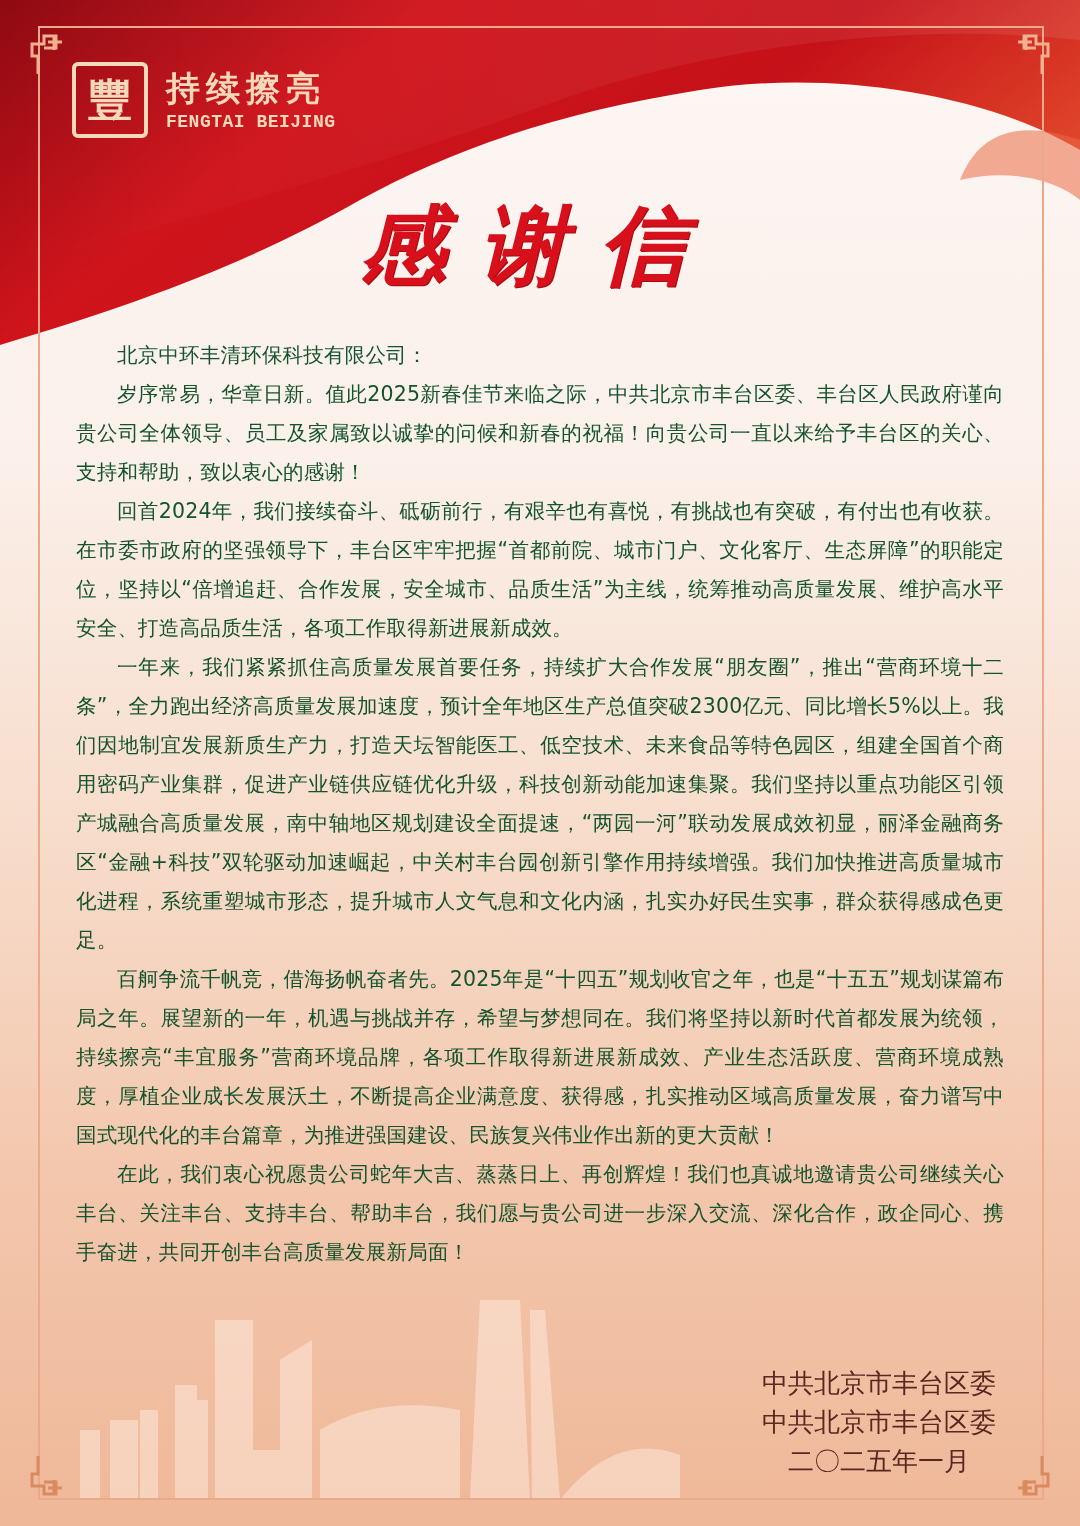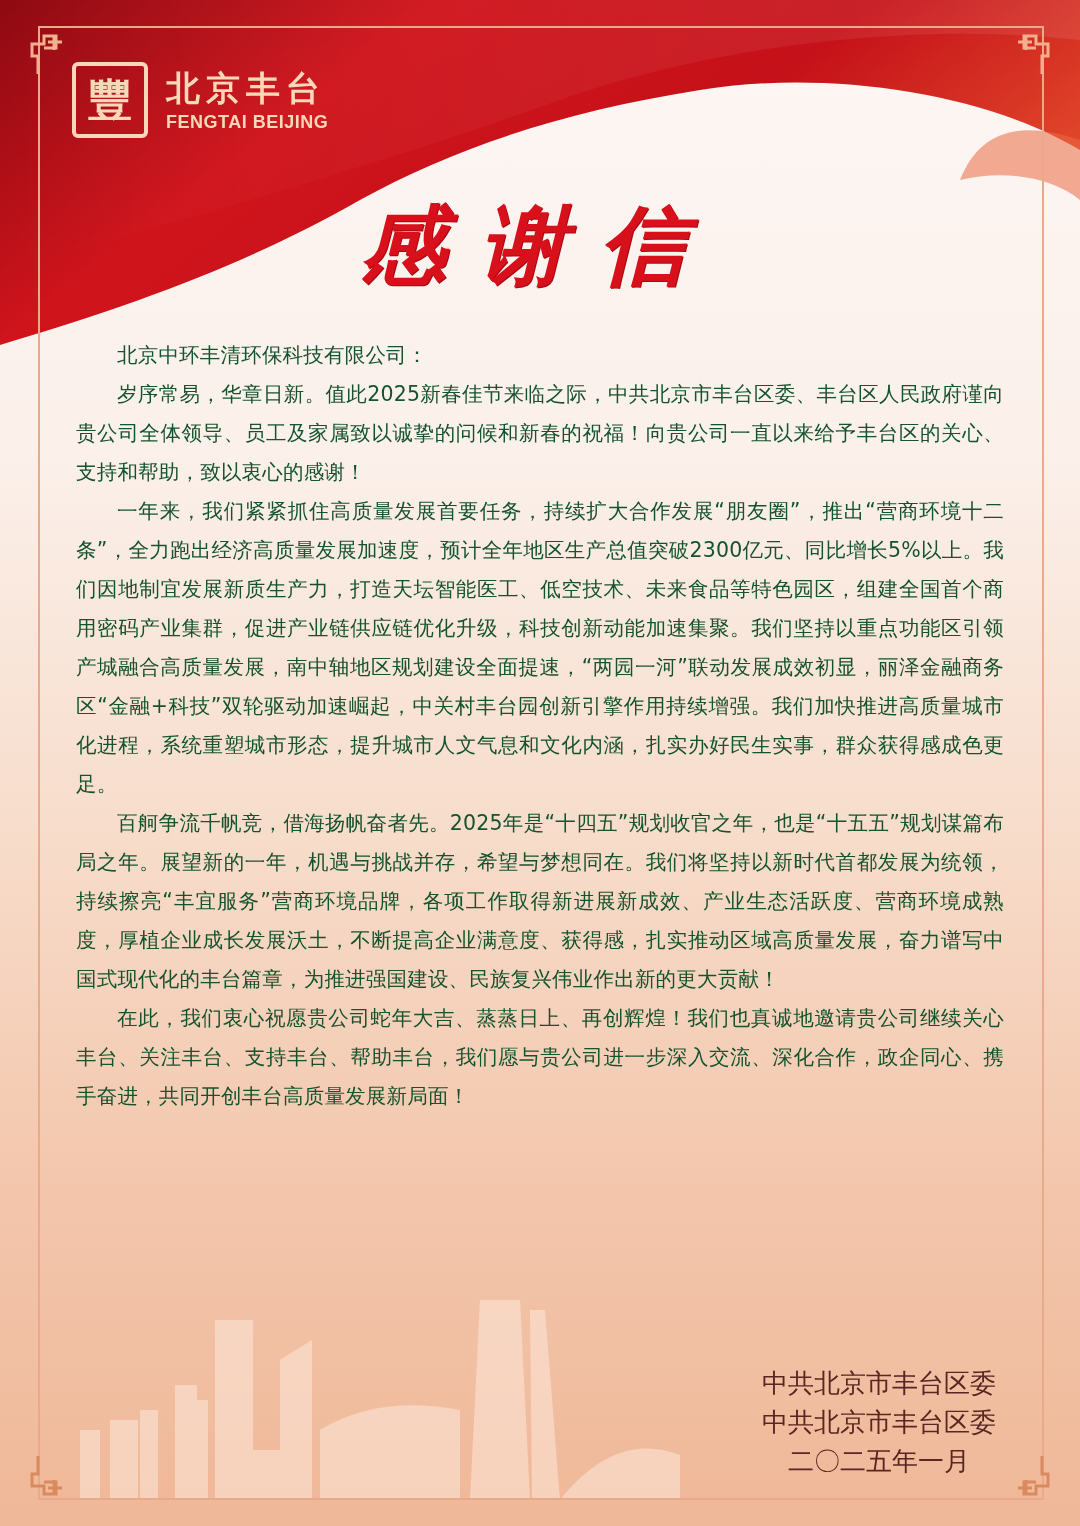--- a/index.html
+++ b/index.html
@@ -24,21 +24,21 @@
 
   .logo { position: absolute; left: 72px; top: 62px; display: flex; align-items: center; z-index: 5; }
   .logo-seal {
     width: 76px; height: 76px; border: 4px solid #f7d9b9; border-radius: 6px;
     display: flex; align-items: center; justify-content: center;
     color: #f7d9b9; font-size: 44px; font-weight: bold; box-sizing: border-box;
     font-family: "DejaVu Serif", serif; line-height: 1;
   }
   .logo-text { margin-left: 18px; color: #f7d9b9; }
   .logo-cn { font-size: 34px; font-weight: bold; letter-spacing: 6px; line-height: 40px; }
-  .logo-en { font-size: 18px; font-weight: bold; letter-spacing: 0.5px; margin-top: 4px; font-family: Liberation Sans, sans-serif; }
+  .logo-en { font-size: 18px; font-weight: bold; letter-spacing: 0.5px; margin-top: 4px; font-family: Liberation Mono, monospace; }
 
   .title {
     position: absolute; left: 0; width: 1080px; top: 188px; text-align: center; z-index: 5;
     color: #d8101b; font-size: 86px; font-weight: bold; letter-spacing: 34px;
     font-family: Liberation Sans, sans-serif; font-style: italic;
     text-shadow: 1px 1px 0 #a80a12;
   }
 
   .skyline { position: absolute; left: 40px; bottom: 26px; width: 1000px; height: 200px; z-index: 2; opacity: 0.55; }
 
@@ -123,30 +123,31 @@
       <g fill="none" stroke="#d98a5e" stroke-width="3">
         <path d="M12,44 V26 H6 V14 H18 V6 H30 V18 H18"></path>
         <path d="M22,12 H36 M28,6 V20"></path>
       </g>
     </svg>
 </div>
 
 <div class="logo">
   <div class="logo-seal">豐</div>
   <div class="logo-text">
-    <div class="logo-cn">北京丰台</div>
+    <div class="logo-cn">持续擦亮</div>
     <div class="logo-en">FENGTAI BEIJING</div>
   </div>
 </div>
 
 <div class="title">感谢信</div>
 
 <div class="content">
   <p class="salutation">北京中环丰清环保科技有限公司：</p>
   <p>岁序常易，华章日新。值此2025新春佳节来临之际，中共北京市丰台区委、丰台区人民政府谨向贵公司全体领导、员工及家属致以诚挚的问候和新春的祝福！向贵公司一直以来给予丰台区的关心、支持和帮助，致以衷心的感谢！</p>
+  <p>回首2024年，我们接续奋斗、砥砺前行，有艰辛也有喜悦，有挑战也有突破，有付出也有收获。在市委市政府的坚强领导下，丰台区牢牢把握“首都前院、城市门户、文化客厅、生态屏障”的职能定位，坚持以“倍增追赶、合作发展，安全城市、品质生活”为主线，统筹推动高质量发展、维护高水平安全、打造高品质生活，各项工作取得新进展新成效。</p>
   <p>一年来，我们紧紧抓住高质量发展首要任务，持续扩大合作发展“朋友圈”，推出“营商环境十二条”，全力跑出经济高质量发展加速度，预计全年地区生产总值突破2300亿元、同比增长5%以上。我们因地制宜发展新质生产力，打造天坛智能医工、低空技术、未来食品等特色园区，组建全国首个商用密码产业集群，促进产业链供应链优化升级，科技创新动能加速集聚。我们坚持以重点功能区引领产城融合高质量发展，南中轴地区规划建设全面提速，“两园一河”联动发展成效初显，丽泽金融商务区“金融+科技”双轮驱动加速崛起，中关村丰台园创新引擎作用持续增强。我们加快推进高质量城市化进程，系统重塑城市形态，提升城市人文气息和文化内涵，扎实办好民生实事，群众获得感成色更足。</p>
   <p>百舸争流千帆竞，借海扬帆奋者先。2025年是“十四五”规划收官之年，也是“十五五”规划谋篇布局之年。展望新的一年，机遇与挑战并存，希望与梦想同在。我们将坚持以新时代首都发展为统领，持续擦亮“丰宜服务”营商环境品牌，各项工作取得新进展新成效、产业生态活跃度、营商环境成熟度，厚植企业成长发展沃土，不断提高企业满意度、获得感，扎实推动区域高质量发展，奋力谱写中国式现代化的丰台篇章，为推进强国建设、民族复兴伟业作出新的更大贡献！</p>
   <p>在此，我们衷心祝愿贵公司蛇年大吉、蒸蒸日上、再创辉煌！我们也真诚地邀请贵公司继续关心丰台、关注丰台、支持丰台、帮助丰台，我们愿与贵公司进一步深入交流、深化合作，政企同心、携手奋进，共同开创丰台高质量发展新局面！</p>
 </div>
 
 <div class="signature">
   <div>中共北京市丰台区委</div>
   <div>中共北京市丰台区委</div>
   <div>二〇二五年一月</div>
 </div>

